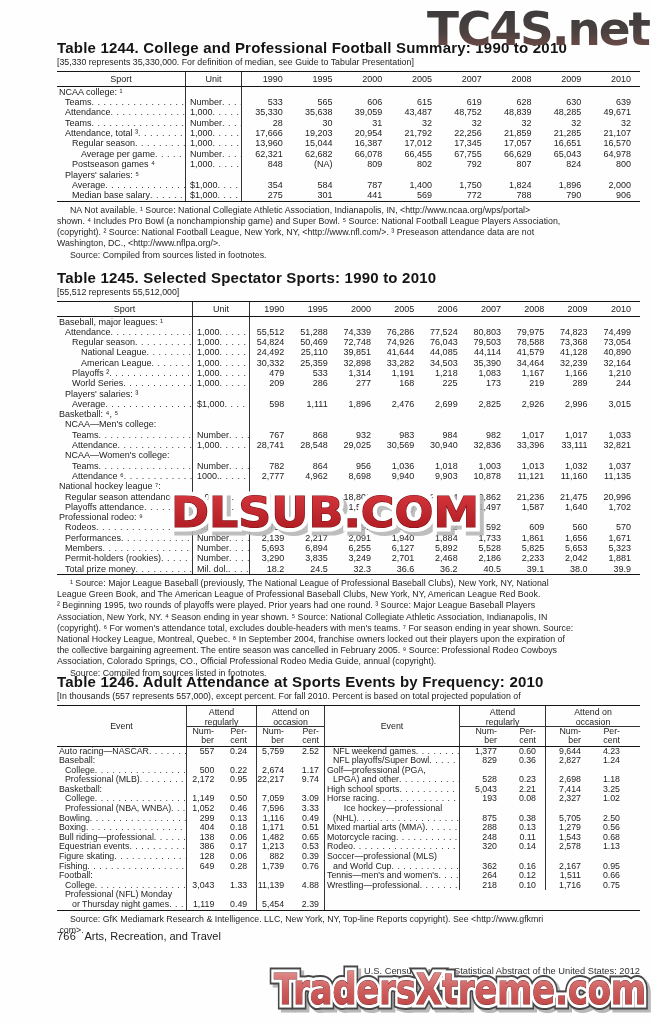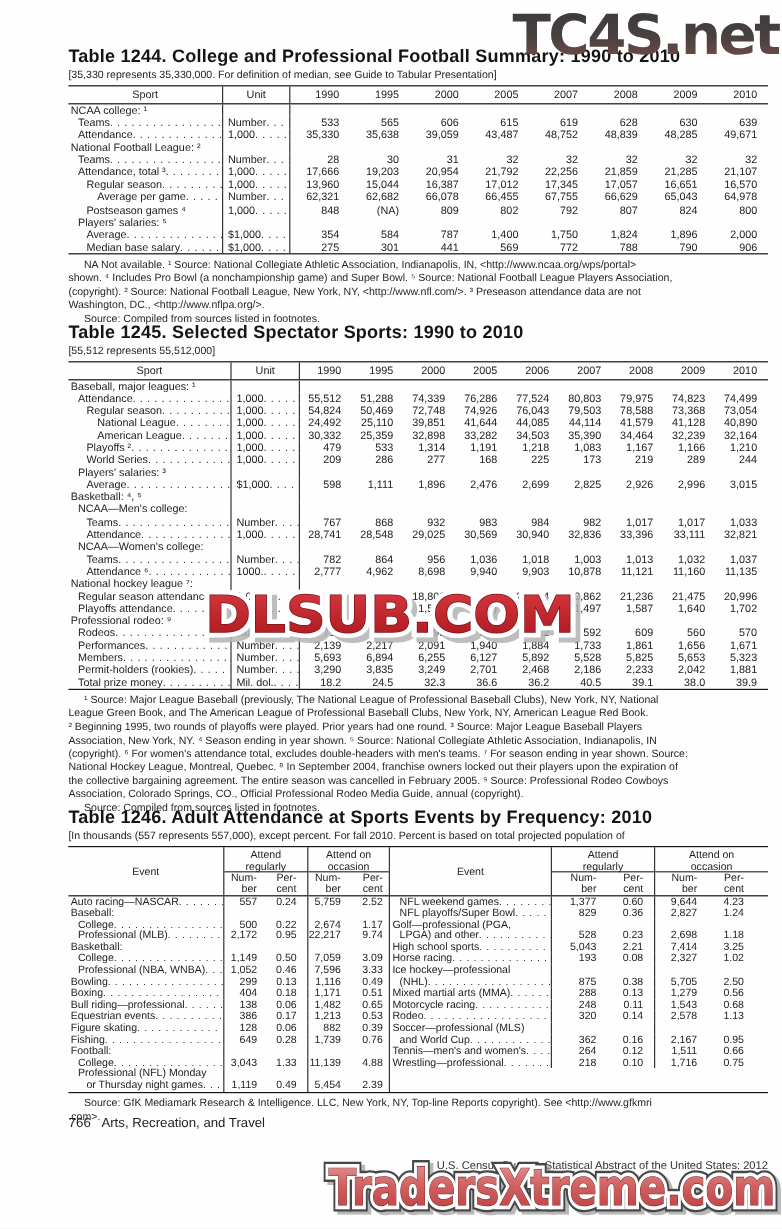--- a/index.html
+++ b/index.html
@@ -139,34 +139,20 @@
           <div class="cv">35,330</div>
           <div class="cv">35,638</div>
           <div class="cv">39,059</div>
           <div class="cv">43,487</div>
           <div class="cv">48,752</div>
           <div class="cv">48,839</div>
           <div class="cv">48,285</div>
           <div class="cv">49,671</div>
         </div>
         <div class="row">
-          <div class="cl" style="padding-left: 2px;">
-            <span class="lt">National Football League: ²</span>
-          </div>
-          <div class="cu"></div>
-          <div class="cv"></div>
-          <div class="cv"></div>
-          <div class="cv"></div>
-          <div class="cv"></div>
-          <div class="cv"></div>
-          <div class="cv"></div>
-          <div class="cv"></div>
-          <div class="cv"></div>
-        </div>
-        <div class="row">
           <div class="cl" style="padding-left: 8px;">
             <span class="lt">Teams</span>
             <span class="leader"></span>
           </div>
           <div class="cu">
             <span class="lt">Number</span>
             <span class="leader"></span>
           </div>
           <div class="cv">28</div>
           <div class="cv">30</div>
@@ -1074,21 +1060,21 @@
               <div class="cl" style="padding-left: 2px;">
                 <span class="lt">Horse racing</span>
                 <span class="leader"></span>
               </div>
               <div class="cv">193</div>
               <div class="cv">0.08</div>
               <div class="cv">2,327</div>
               <div class="cv">1.02</div>
             </div>
             <div class="r46">
-              <div class="cl" style="padding-left: 2px;">
+              <div class="cl" style="padding-left: 2px; justify-content: center;">
                 <span class="lt">Ice hockey—professional</span>
               </div>
               <div class="cv"></div>
               <div class="cv"></div>
               <div class="cv"></div>
               <div class="cv"></div>
             </div>
             <div class="r46">
               <div class="cl" style="padding-left: 8px;">
                 <span class="lt">(NHL)</span>

